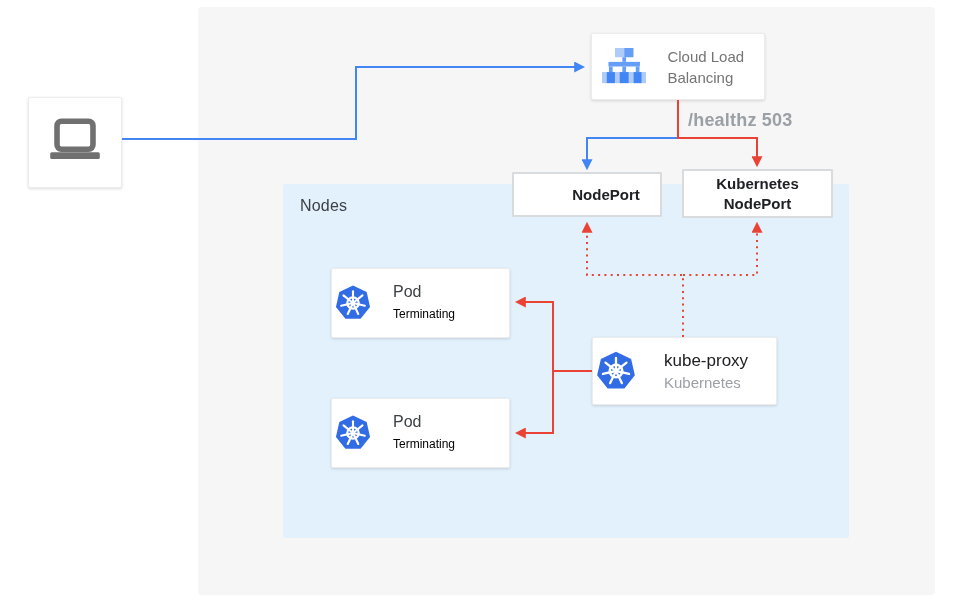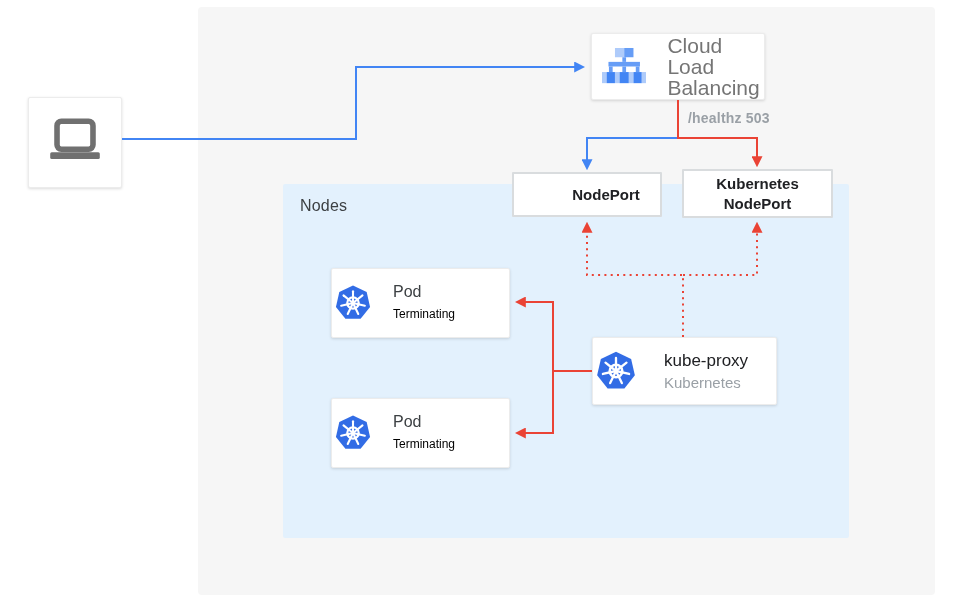--- a/index.html
+++ b/index.html
@@ -18,23 +18,23 @@
   .nodes-label{
     position:absolute;left:17px;top:13px;font-size:16px;color:#3c4043;letter-spacing:.2px;text-align:right;
   }
   .card{
     position:absolute;background:#ffffff;border:1px solid #ececec;border-radius:2px;
     box-shadow:0 1px 3px rgba(0,0,0,.14);box-sizing:border-box;
     display:flex;align-items:center;
   }
   .laptop-box{left:28px;top:97px;width:94px;height:91px;justify-content:center;}
   .clb-box{left:591px;top:33px;width:174px;height:67px;padding-left:10px;gap:21px;}
-  .clb-title{font-size:21px;line-height:21px;color:#757575;width:100px;}
+  .clb-title{font-size:15px;line-height:21px;color:#757575;width:100px;}
   .healthz{
-    position:absolute;left:688px;top:110px;font-size:14px;font-weight:bold;
+    position:absolute;left:688px;top:110px;font-size:18px;font-weight:bold;
     color:var(--healthz-gray,#9aa0a6);letter-spacing:.2px;
   }
   .port-box{
     position:absolute;background:#ffffff;border:2px solid #d9dcde;border-radius:1px;
     box-sizing:border-box;display:flex;align-items:center;justify-content:center;
     font-weight:bold;font-size:15px;color:#202124;text-align:center;line-height:20px;padding-left:38px;
   }
   .nodeport-box{left:512px;top:172px;width:150px;height:45px;}
   .hc-nodeport-box{left:682px;top:169px;width:151px;height:49px;padding:0 6px;}
   .pod-box{width:179px;height:70px;padding-left:2px;gap:21px;}

